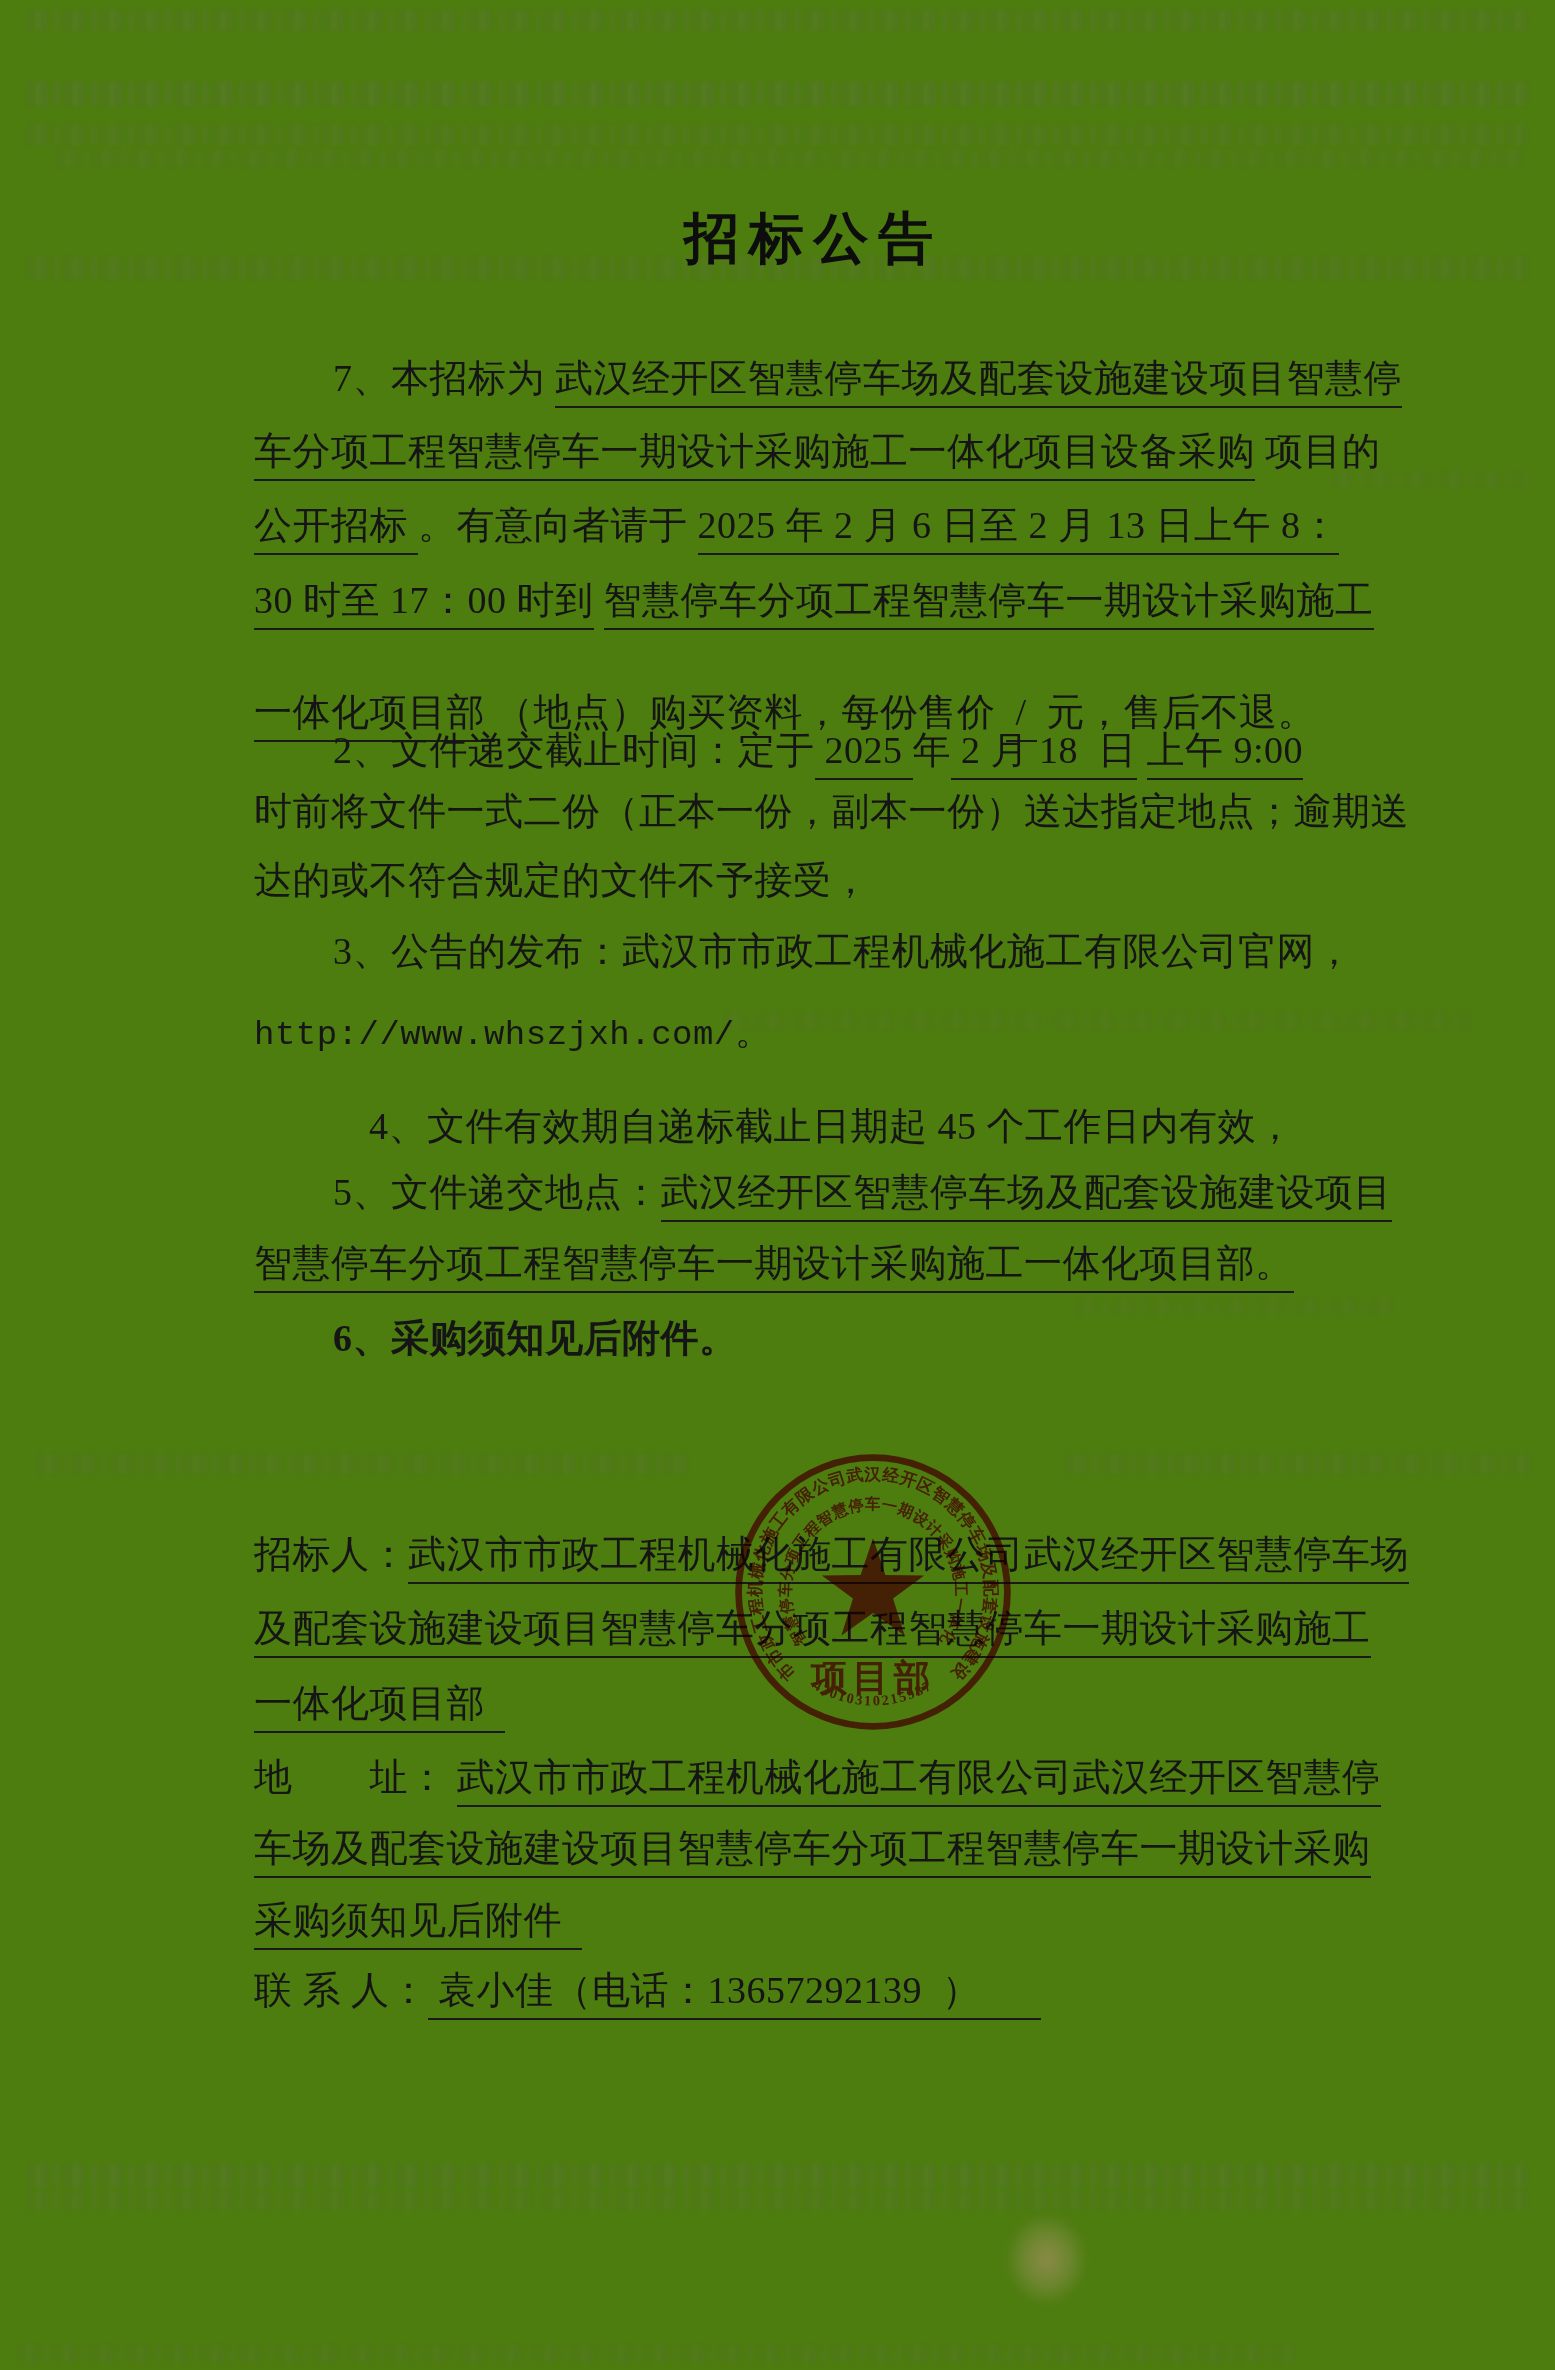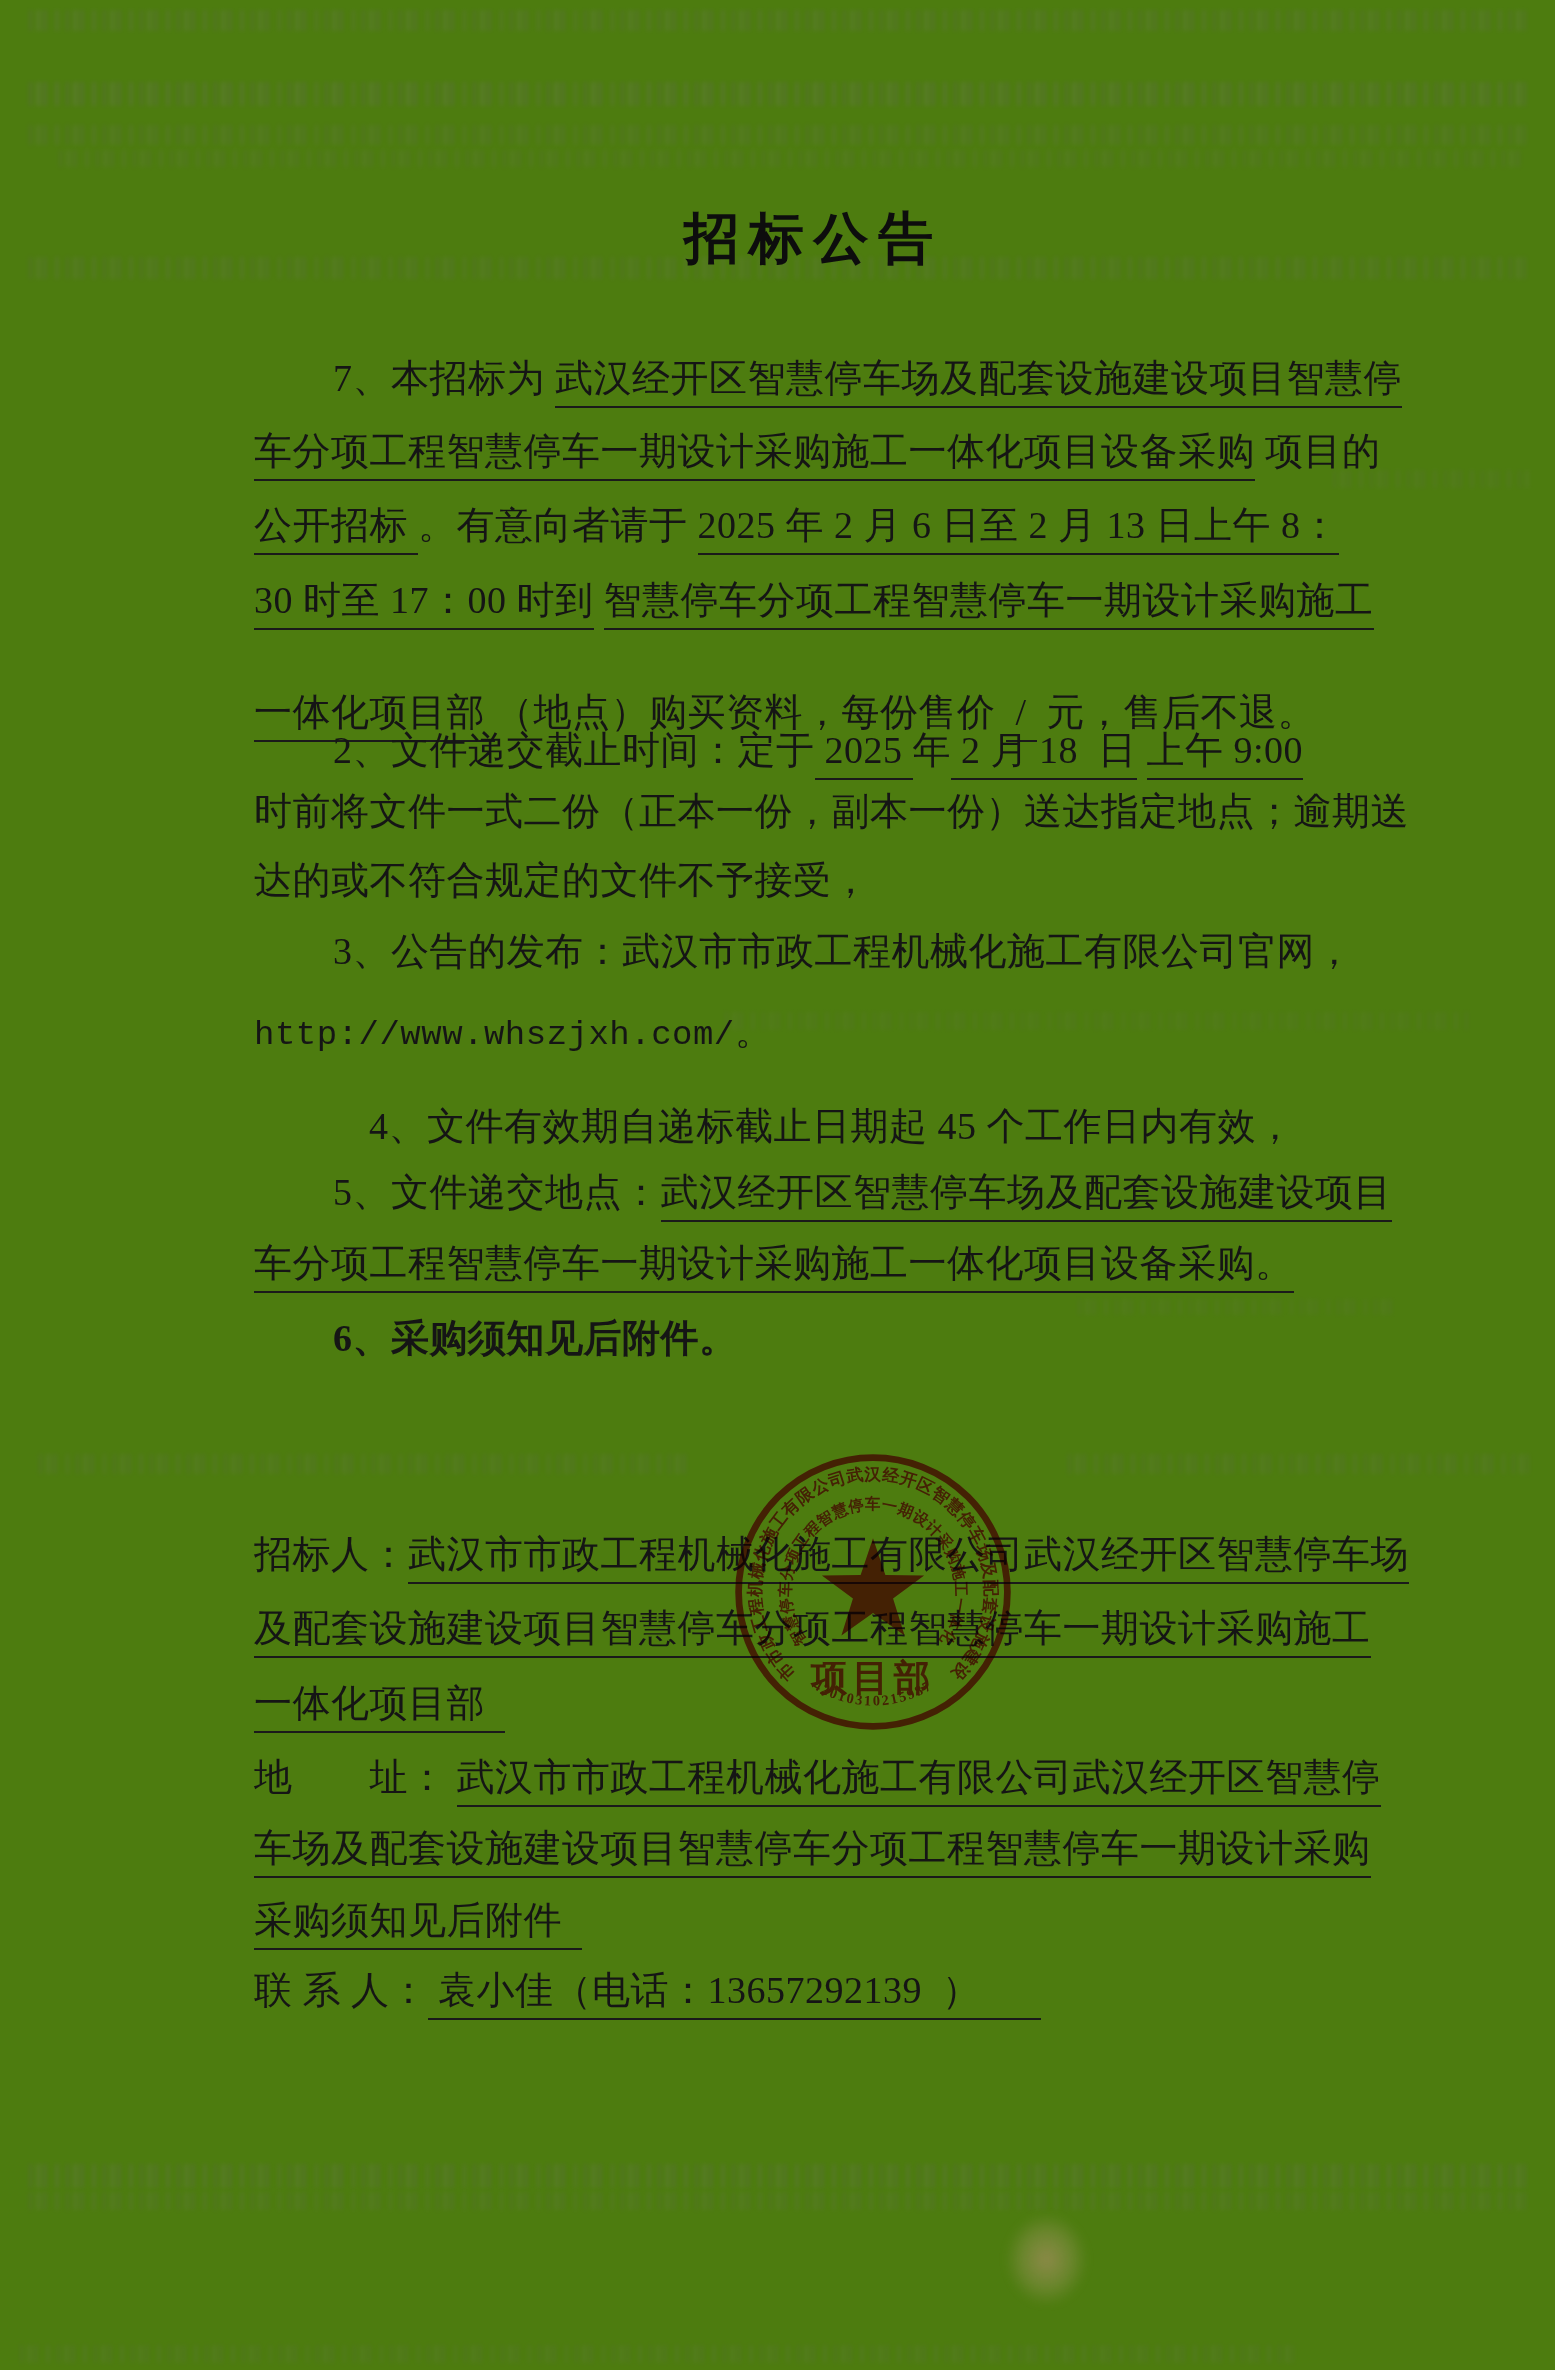--- a/index.html
+++ b/index.html
@@ -89,21 +89,21 @@
       <div class="line" style="top: 502px;"><span class="u">公开招标 </span><span class="">。有意向者请于 </span><span class="u">2025 年 2 月 6 日至 2 月 13 日上午 8：</span></div>
       <div class="line" style="top: 577px;"><span class="u">30 时至 17：00 时到</span><span class=""> </span><span class="u">智慧停车分项工程智慧停车一期设计采购施工</span></div>
       <div class="line" style="top: 689px;"><span class="u">一体化项目部 </span><span class="">（地点）购买资料，每份售价 </span><span class="u"> / </span><span class=""> 元，售后不退。</span></div>
       <div class="line indent" style="top: 702px; margin-top: 25px;"><span class="">2、文件递交截止时间：定于</span><span class="u"> 2025 </span><span class="">年</span><span class="u"> 2 月 18  日</span><span class=""> </span><span class="u">上午 9:00</span></div>
       <div class="line" style="top: 788px;"><span class="">时前将文件一式二份（正本一份，副本一份）送达指定地点；逾期送</span></div>
       <div class="line" style="top: 857px;"><span class="">达的或不符合规定的文件不予接受，</span></div>
       <div class="line indent" style="top: 928px; text-align: center;"><span class="">3、公告的发布：武汉市市政工程机械化施工有限公司官网，</span></div>
       <div class="line" style="top: 1008px;"><span class=" mono">http://www.whszjxh.com/</span><span class="">。</span></div>
       <div class="line indent" style="top: 1103px; margin-left: 36px;"><span class="">4、文件有效期自递标截止日期起 45 个工作日内有效，</span></div>
       <div class="line indent" style="top: 1169px;"><span class="">5、文件递交地点：</span><span class="u">武汉经开区智慧停车场及配套设施建设项目</span></div>
-      <div class="line" style="top: 1240px;"><span class="u">车分项工程智慧停车一期设计采购施工一体化项目设备采购。</span></div>
+      <div class="line" style="top: 1240px;"><span class="u">智慧停车分项工程智慧停车一期设计采购施工一体化项目部。</span></div>
       <div class="line indent" style="top: 1315px; font-weight: bold;"><span class="">6、采购须知见后附件。</span></div>
       <div class="line" style="top: 1531px;"><span class="">招标人：</span><span class="u">武汉市市政工程机械化施工有限公司武汉经开区智慧停车场</span></div>
       <div class="line" style="top: 1605px;"><span class="u">及配套设施建设项目智慧停车分项工程智慧停车一期设计采购施工</span></div>
       <div class="line" style="top: 1680px;"><span class="u">一体化项目部  </span></div>
       <div class="line" style="top: 1754px;"><span class="">地　　址： </span><span class="u">武汉市市政工程机械化施工有限公司武汉经开区智慧停</span></div>
       <div class="line" style="top: 1825px;"><span class="u">车场及配套设施建设项目智慧停车分项工程智慧停车一期设计采购</span></div>
       <div class="line" style="top: 1897px;"><span class="u">采购须知见后附件  </span></div>
       <div class="line" style="top: 1967px;"><span class="">联 系 人：</span><span class="u"> 袁小佳（电话：13657292139  ）      </span></div>
     </div>
 

